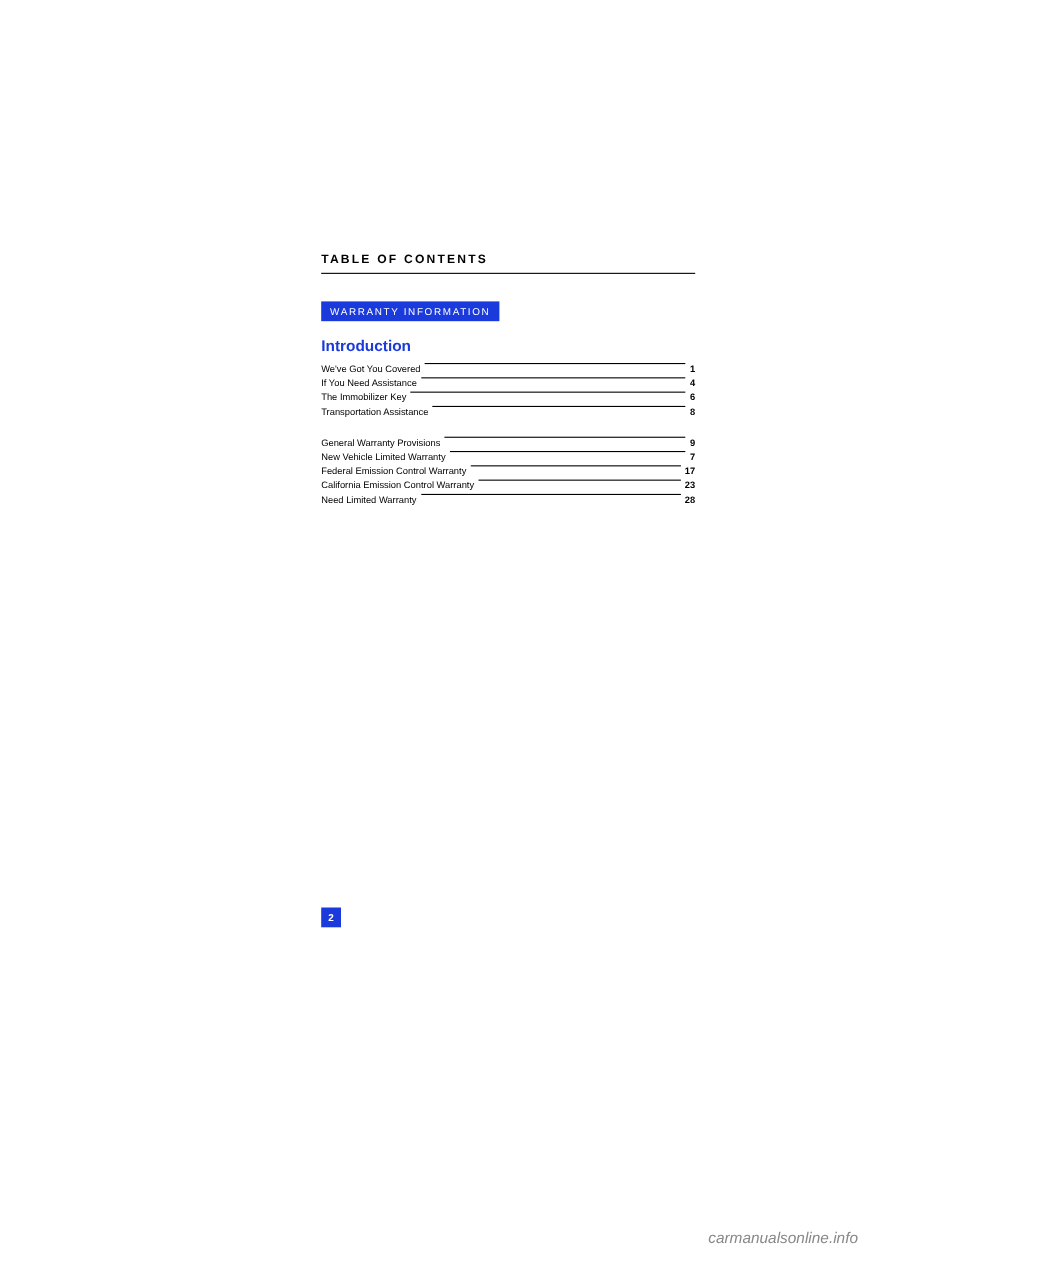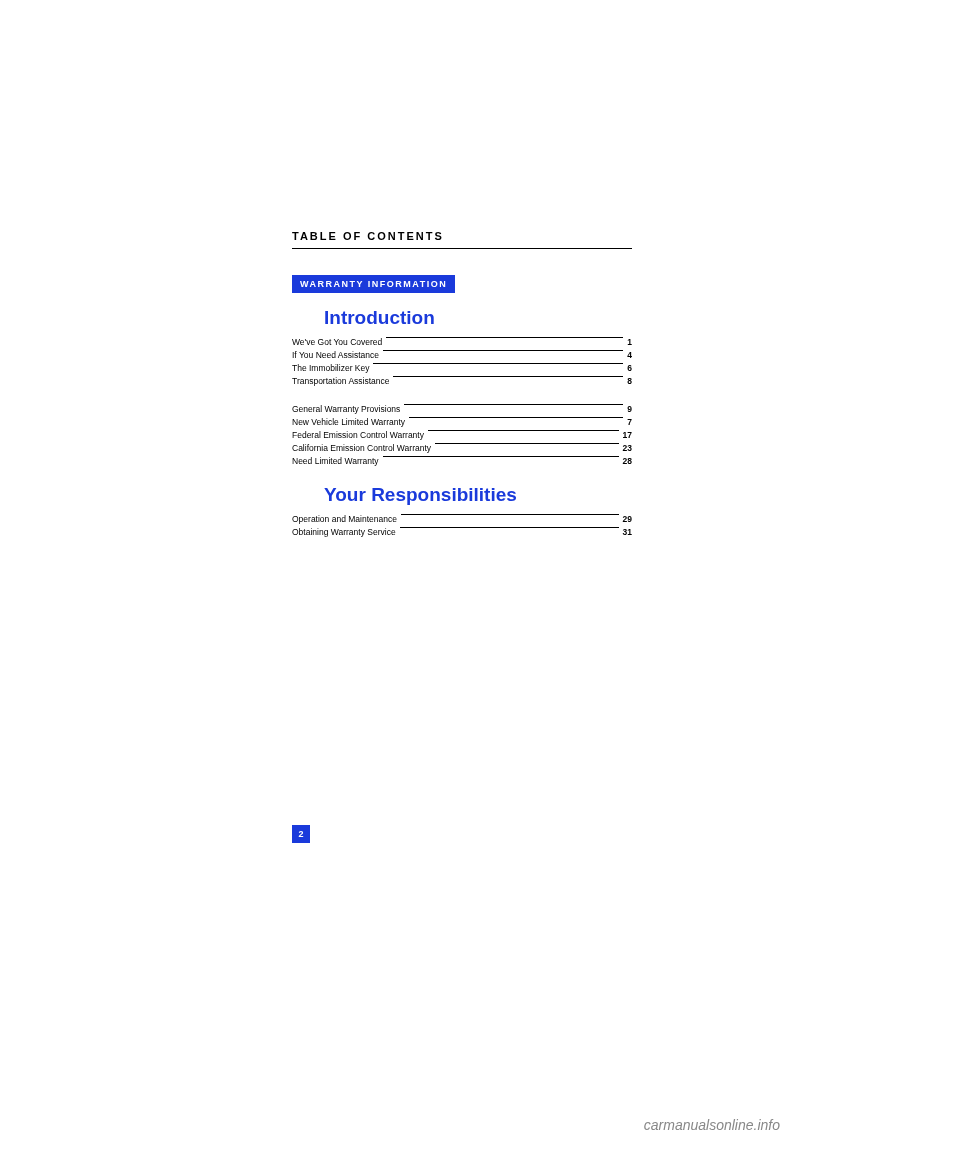--- a/index.html
+++ b/index.html
@@ -44,34 +44,33 @@
       border-top: 1px solid #000000;
       margin-bottom: 24px;
       width: 100%;
     }
 
     .warranty-badge {
       display: inline-block;
       background-color: #1a3adb;
       color: #ffffff;
       font-size: 9px;
-      font-weight: bold;
+      font-weight: normal;
       letter-spacing: 1.5px;
       padding: 4px 8px;
       margin-bottom: 14px;
       text-transform: uppercase;
       text-align: right;
     }
 
     .section-heading {
-      font-size: 19px;
+      font-size: 14px;
       font-weight: bold;
       color: #1a3adb;
       margin-bottom: 8px;
-      margin-left: 32px;
     }
 
     .toc-entry {
       display: flex;
       align-items: flex-start;
       margin-bottom: 3px;
       font-size: 8.5px;
       color: #000000;
     }
 
@@ -184,34 +183,20 @@
         <span class="toc-page">23</span>
       </div>
       <div class="toc-entry">
         <span class="toc-entry-label">Need Limited Warranty</span>
         <span class="toc-dots"></span>
         <span class="toc-page">28</span>
       </div>
     </div>
 
     
-    <div class="section-group">
-      <div class="section-heading">Your Responsibilities</div>
-
-      <div class="toc-entry">
-        <span class="toc-entry-label">Operation and Maintenance</span>
-        <span class="toc-dots"></span>
-        <span class="toc-page">29</span>
-      </div>
-      <div class="toc-entry">
-        <span class="toc-entry-label">Obtaining Warranty Service</span>
-        <span class="toc-dots"></span>
-        <span class="toc-page">31</span>
-      </div>
-    </div>
 
   </div>
 
   <div class="page-number-badge">2</div>
 
   <div class="watermark">carmanualsonline.info</div>
 
 </div>
 
 </body></html>

